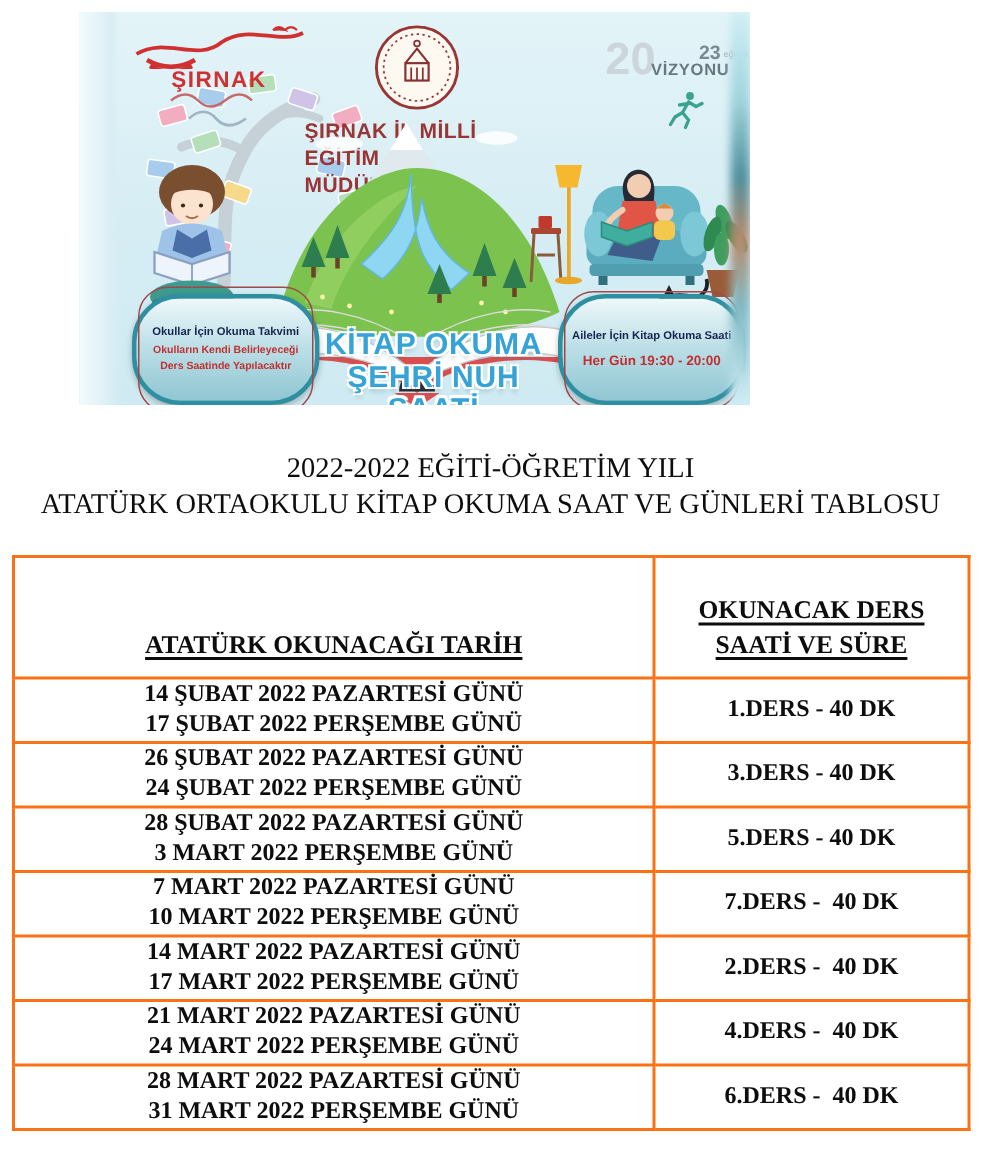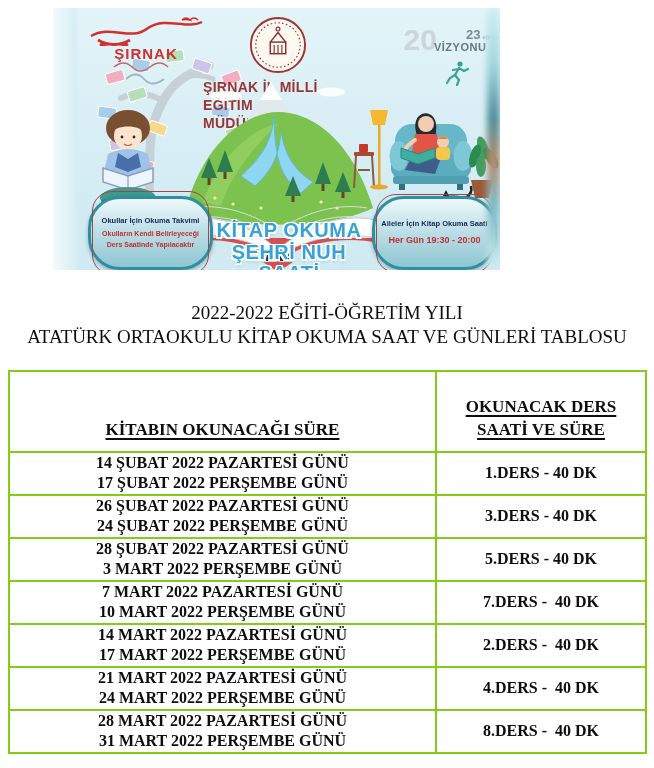--- a/index.html
+++ b/index.html
@@ -60,21 +60,21 @@
   .banner-title span{display:block;}
 
   
   .doc-title{position:absolute;left:0;top:301px;width:654px;text-align:center;
              font-family:"Liberation Serif",serif;font-weight:normal;color:#0d0d0d;
              font-size:19px;line-height:24px;}
 
   
   .sched{position:absolute;left:8px;top:370px;width:637px;border-collapse:collapse;
          font-family:"Liberation Serif",serif;color:#0d0d0d;table-layout:fixed;}
-  .sched td,.sched th{border:2px solid #84cc16;padding:0;margin-left:48px;}
+  .sched td,.sched th{border:2px solid #f97316;padding:0;margin-left:48px;}
   .sched col.c1{width:427px;}
   .sched col.c2{width:210px;}
   .sched th{height:70px;vertical-align:bottom;font-size:17px;font-weight:bold;padding-bottom:9px;}
   .sched th span{display:block;text-decoration:underline;text-underline-offset:3px;text-decoration-thickness:1.5px;line-height:1.35;}
   .sched td{height:39px;text-align:center;vertical-align:middle;font-weight:bold;font-size:16px;}
   .date-cell div{line-height:1.28;}
   .lesson-cell{white-space:pre;}
 </style>
 </head>
 <body>
@@ -288,21 +288,21 @@
   </div>
 
   <table class="sched">
     <colgroup>
         <col class="c1">
         <col class="c2">
       </colgroup>
     <tbody>
         <tr>
       <th>
-        <span>KİTABIN OKUNACAĞI SÜRE</span>
+        <span>ATATÜRK OKUNACAĞI TARİH</span>
       </th>
       <th>
         <span>OKUNACAK DERS</span>
         <span>SAATİ VE SÜRE</span>
       </th>
     </tr>
     <tr>
       <td class="date-cell">
         <div>14 ŞUBAT 2022 PAZARTESİ GÜNÜ</div>
         <div>17 ŞUBAT 2022 PERŞEMBE GÜNÜ</div>
@@ -342,18 +342,18 @@
         <div>21 MART 2022 PAZARTESİ GÜNÜ</div>
         <div>24 MART 2022 PERŞEMBE GÜNÜ</div>
       </td>
       <td class="lesson-cell">4.DERS -  40 DK</td>
     </tr>
     <tr>
       <td class="date-cell">
         <div>28 MART 2022 PAZARTESİ GÜNÜ</div>
         <div>31 MART 2022 PERŞEMBE GÜNÜ</div>
       </td>
-      <td class="lesson-cell">8.DERS -  40 DK</td>
+      <td class="lesson-cell">6.DERS -  40 DK</td>
     </tr>
   </tbody>
     </table>
 
 </div>
 
 </body></html>

